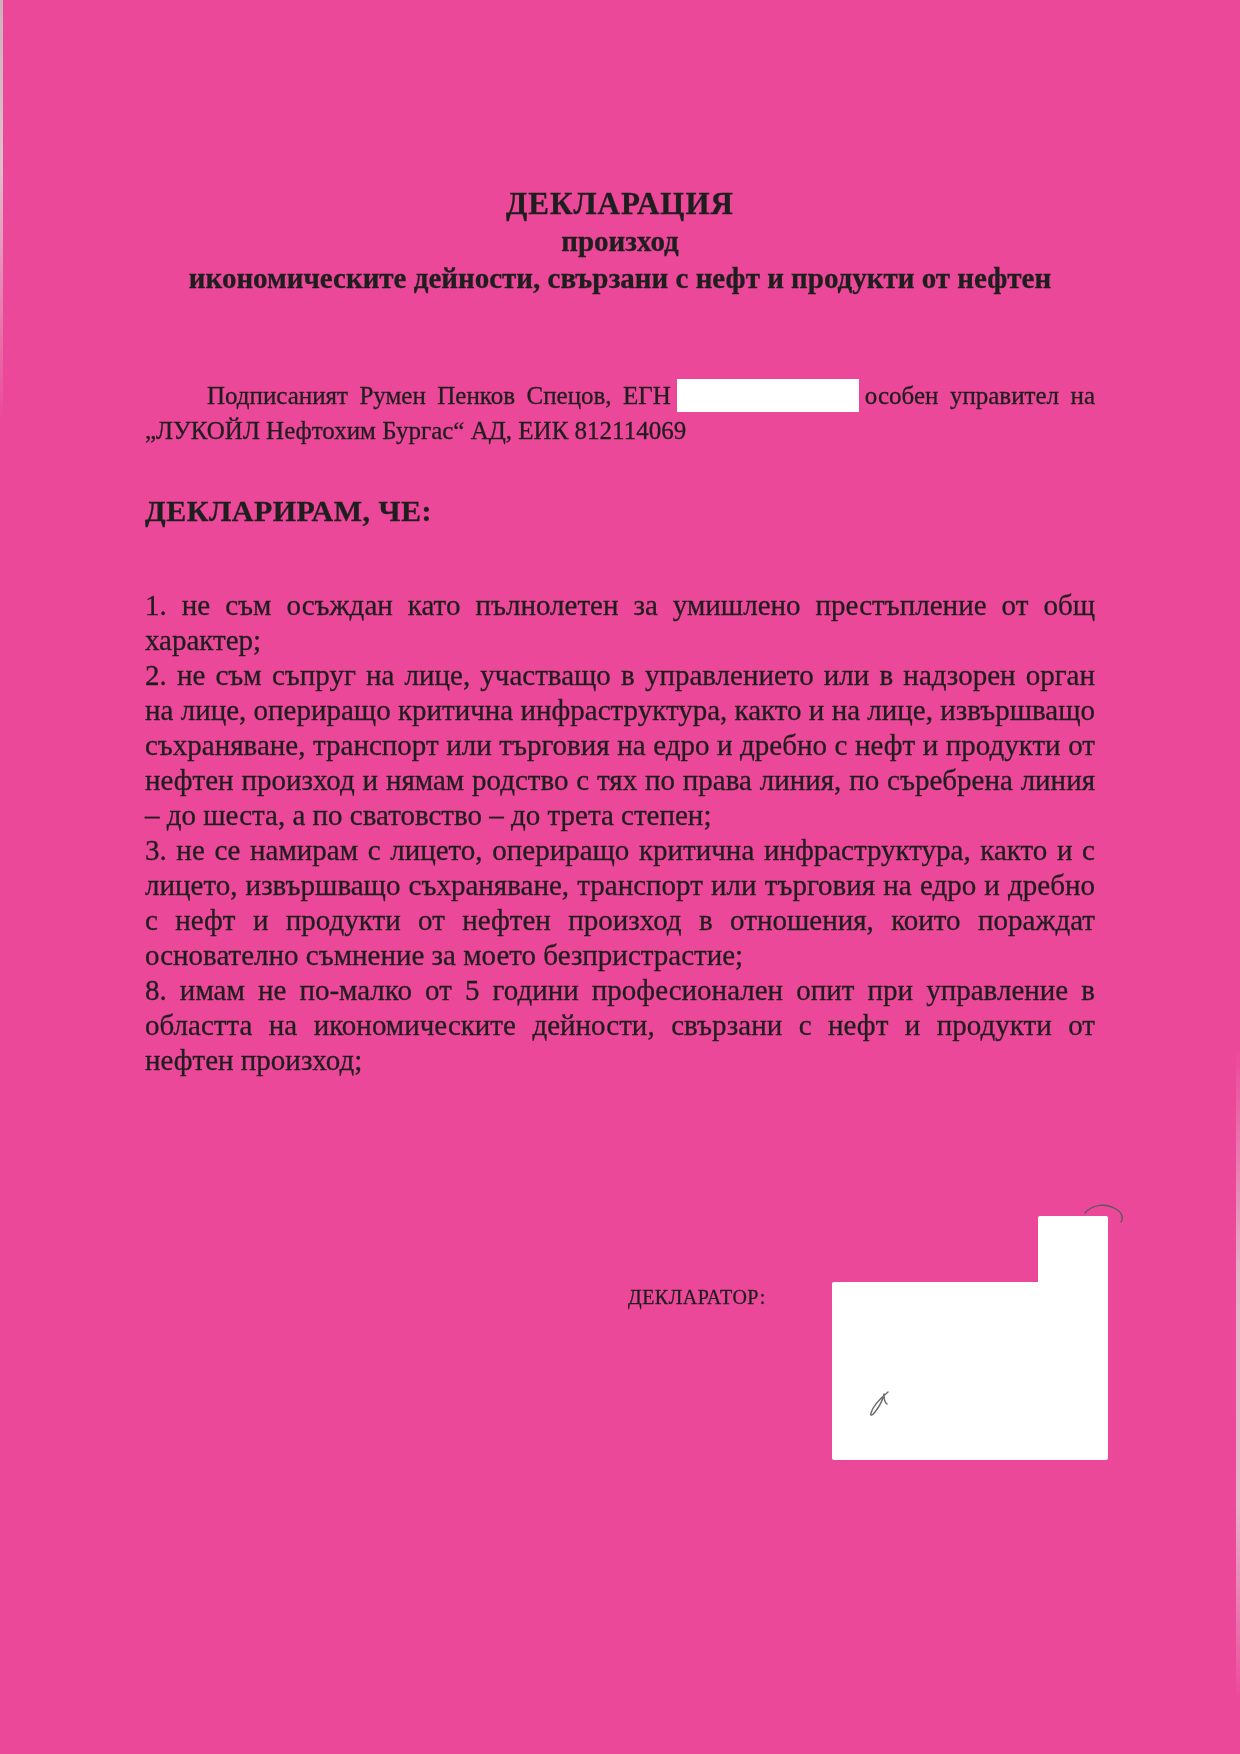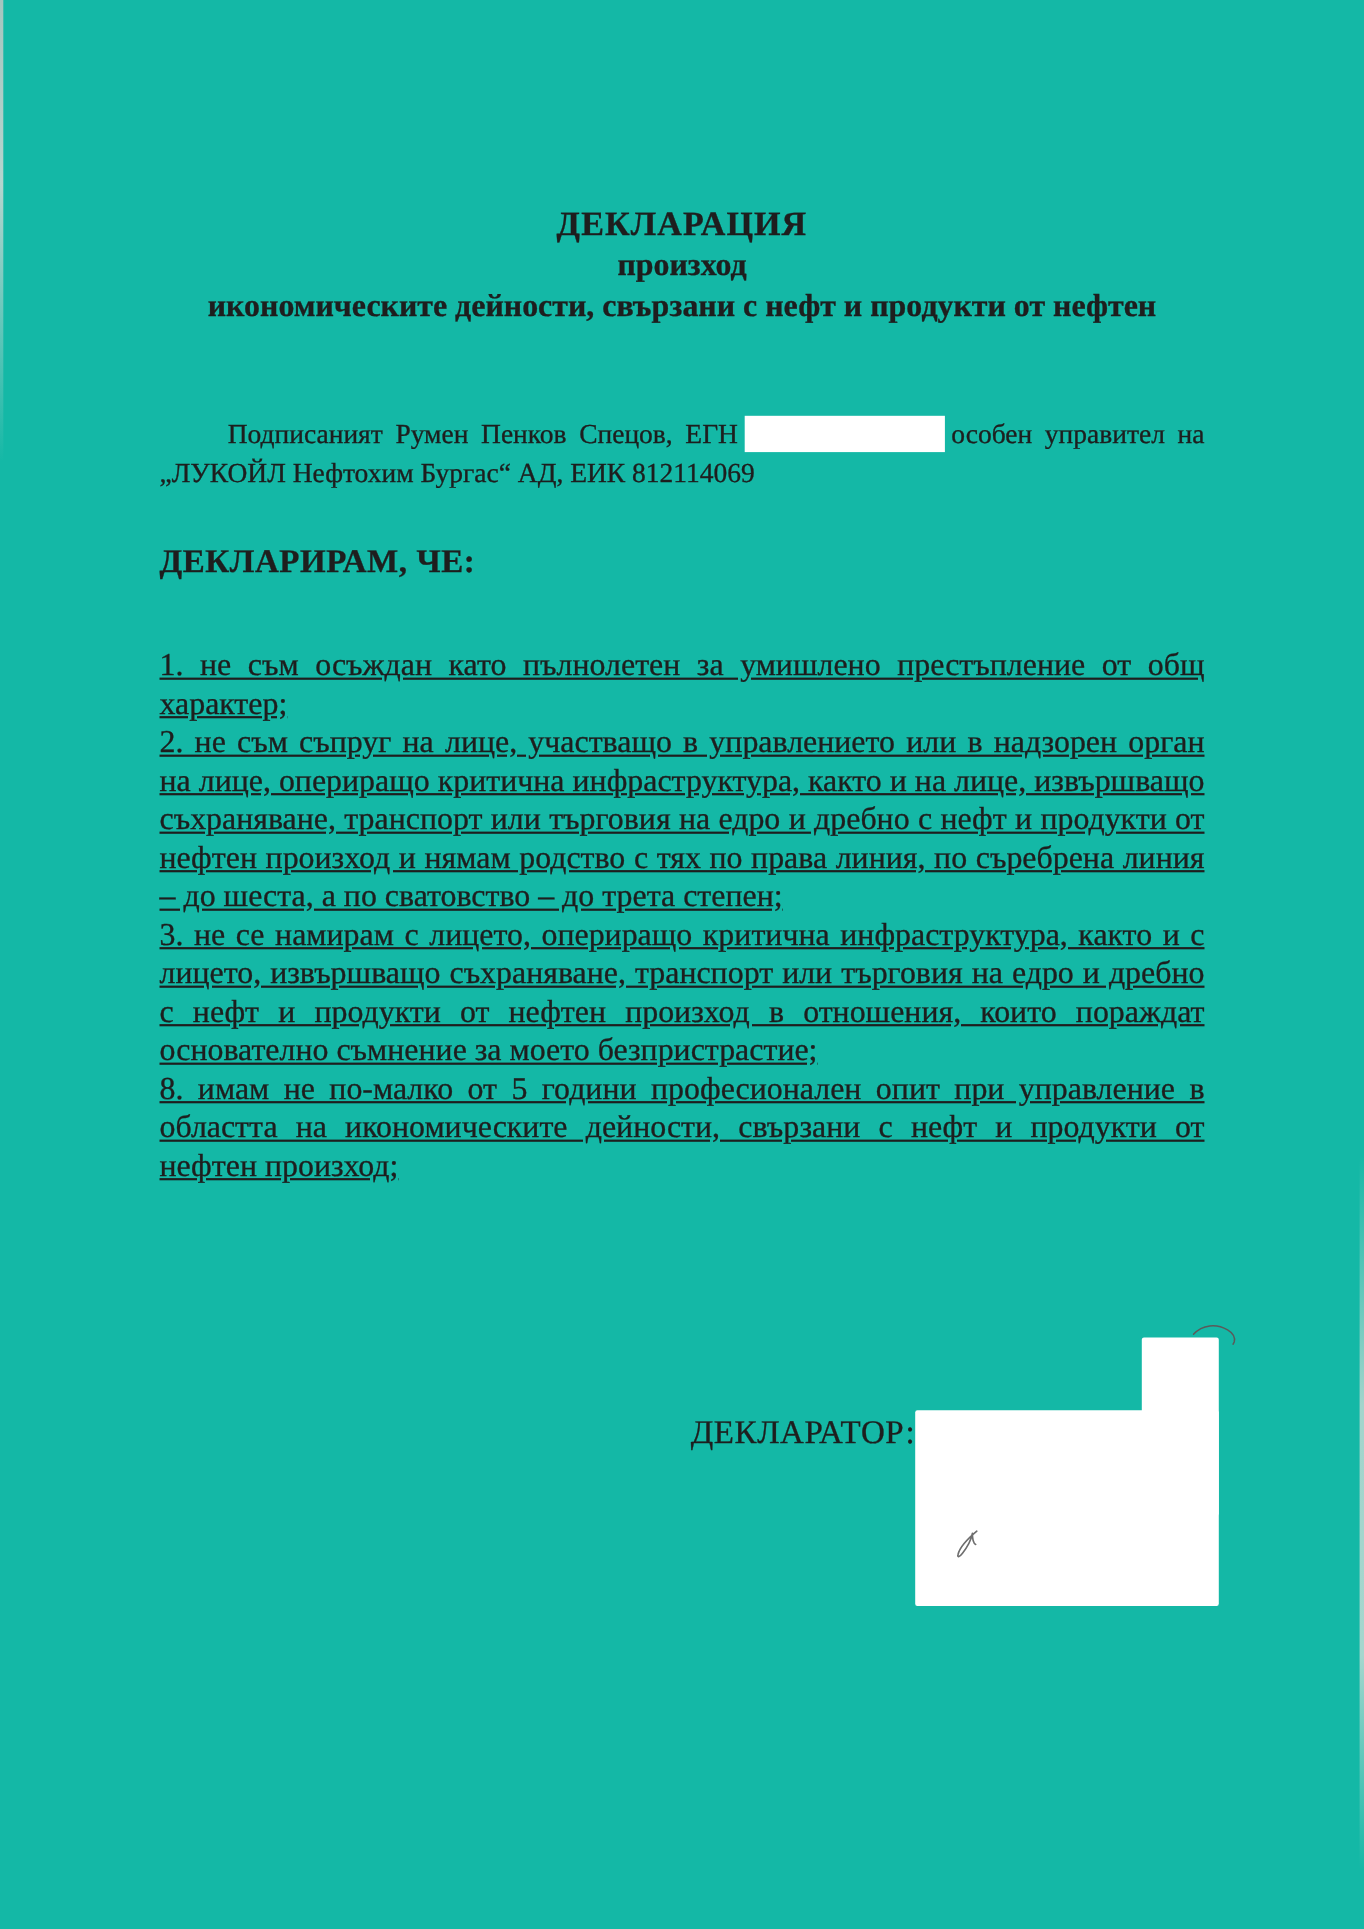--- a/index.html
+++ b/index.html
@@ -5,21 +5,21 @@
   html, body {
     margin: 0;
     padding: 0;
     background: #e9e9e7;
   }
   .page {
     position: relative;
     width: 1240px;
     height: 1754px;
     margin: 0 auto;
-    background: #14b8a6;
+    background: #ec4899;
     overflow: hidden;
     font-family: "Liberation Serif", "DejaVu Serif", serif;
     color: #1e1e1e;
     -webkit-text-stroke: 0.3px #1e1e1e;
   }
   
   .edge-left {
     position: absolute;
     left: 0; top: 0;
     width: 3px; height: 420px;
@@ -89,34 +89,33 @@
     text-align: left;
     font-size: 30px;
     font-weight: bold;
     letter-spacing: 0.5px;
   }
 
   .items {
     position: absolute;
     left: 145px; top: 588px;
     width: 950px;
-    text-decoration: underline;
   }
   .items p {
     margin: 0;
     font-size: 29px;
     line-height: 35px;
     text-align: justify;
   }
 
   .declarator {
     position: absolute;
     left: 628px; top: 1286px;
     margin: 0;
-    font-size: 30px;
+    font-size: 20px;
     letter-spacing: 0.5px;
   }
 
   .flourish-svg {
     position: absolute;
     left: 1084px; top: 1200px;
   }
   .signature-svg {
     position: absolute;
     left: 863px; top: 1390px;

